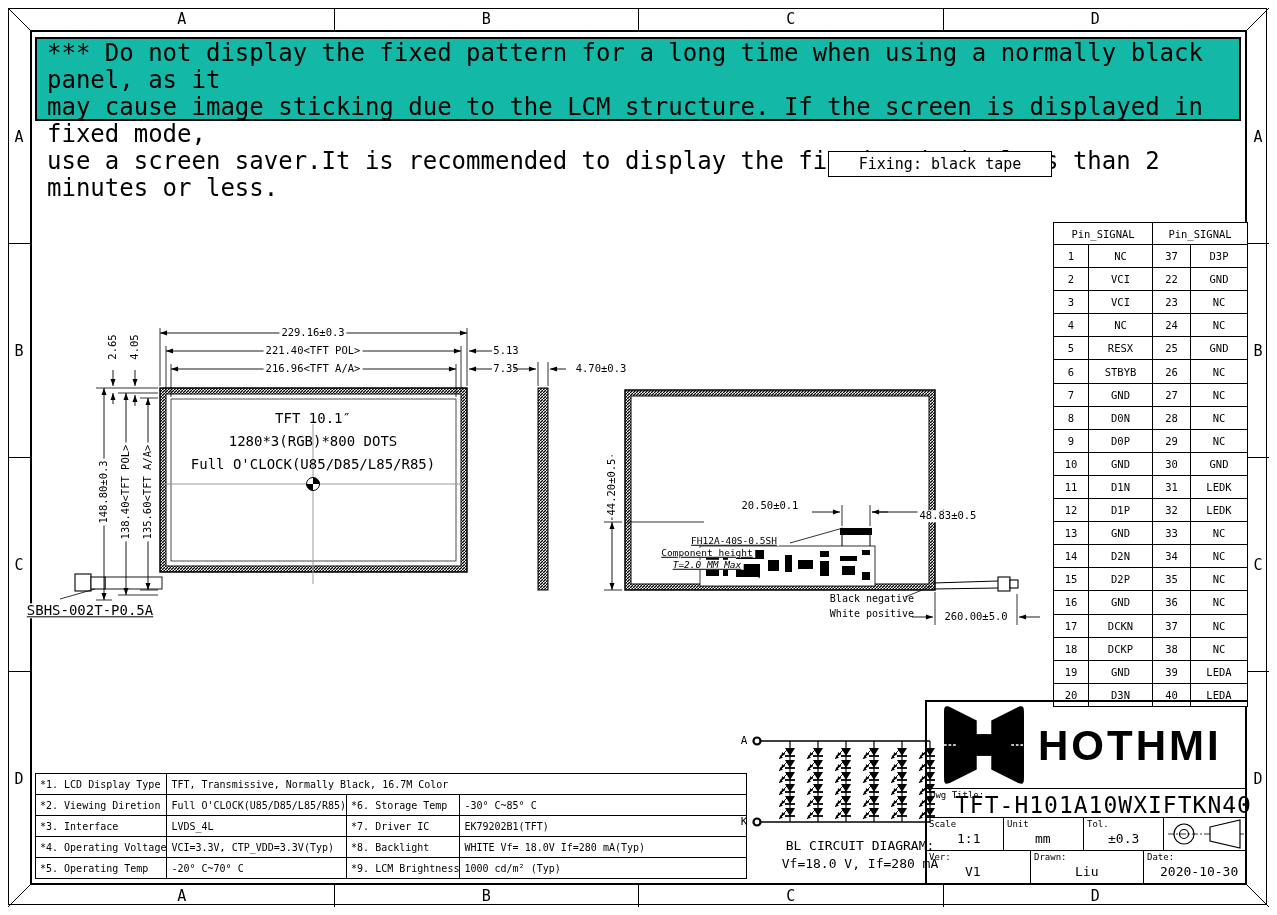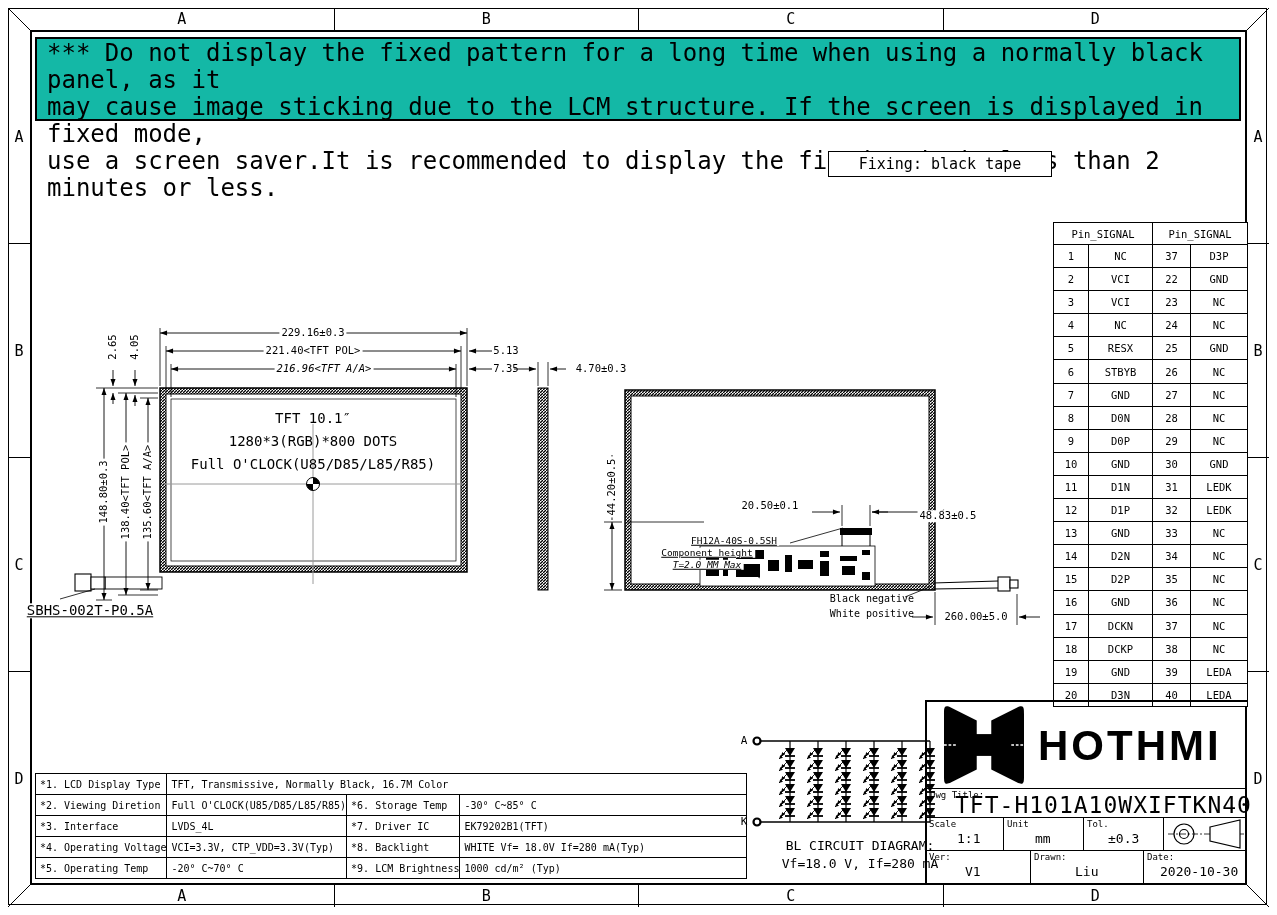--- a/index.html
+++ b/index.html
@@ -364,21 +364,21 @@
       <line x1="925" y1="801" x2="919" y2="807" stroke="#000" stroke-width="0.9" marker-end="url(#mled)"></line>
       <polygon points="925,808 935,808 930,816" fill="#000"></polygon>
       <line x1="925" y1="816" x2="935" y2="816" stroke="#000" stroke-width="1.8"></line>
       <line x1="927" y1="810" x2="921" y2="816" stroke="#000" stroke-width="0.9" marker-end="url(#mled)"></line>
       <line x1="925" y1="813" x2="919" y2="819" stroke="#000" stroke-width="0.9" marker-end="url(#mled)"></line>
     </g>
 </svg>
 
 <div class="lbl" style="left:313px;top:333px;">229.16±0.3</div>
 <div class="lbl" style="left:313px;top:351px;">221.40&lt;TFT POL&gt;</div>
-<div class="lbl" style="left:324px;top:369px;font-style:italic;">216.96&lt;TFT A/A&gt;</div>
+<div class="lbl" style="left:313px;top:369px;">216.96&lt;TFT A/A&gt;</div>
 <div class="lbl nobg" style="left:506px;top:351px;">5.13</div>
 <div class="lbl nobg" style="left:506px;top:369px;">7.35</div>
 <div class="lbl nobg" style="left:601px;top:369px;">4.70±0.3</div>
 <div class="lbl rot" style="left:104px;top:492px;">148.80±0.3</div>
 <div class="lbl rot" style="left:126px;top:492px;">138.40&lt;TFT POL&gt;</div>
 <div class="lbl rot" style="left:148px;top:492px;">135.60&lt;TFT A/A&gt;</div>
 <div class="lbl rot nobg" style="left:113px;top:347px;">2.65</div>
 <div class="lbl rot nobg" style="left:135px;top:347px;">4.05</div>
 
 <div class="lbl big" style="left:313px;top:419px;">TFT 10.1″</div>

